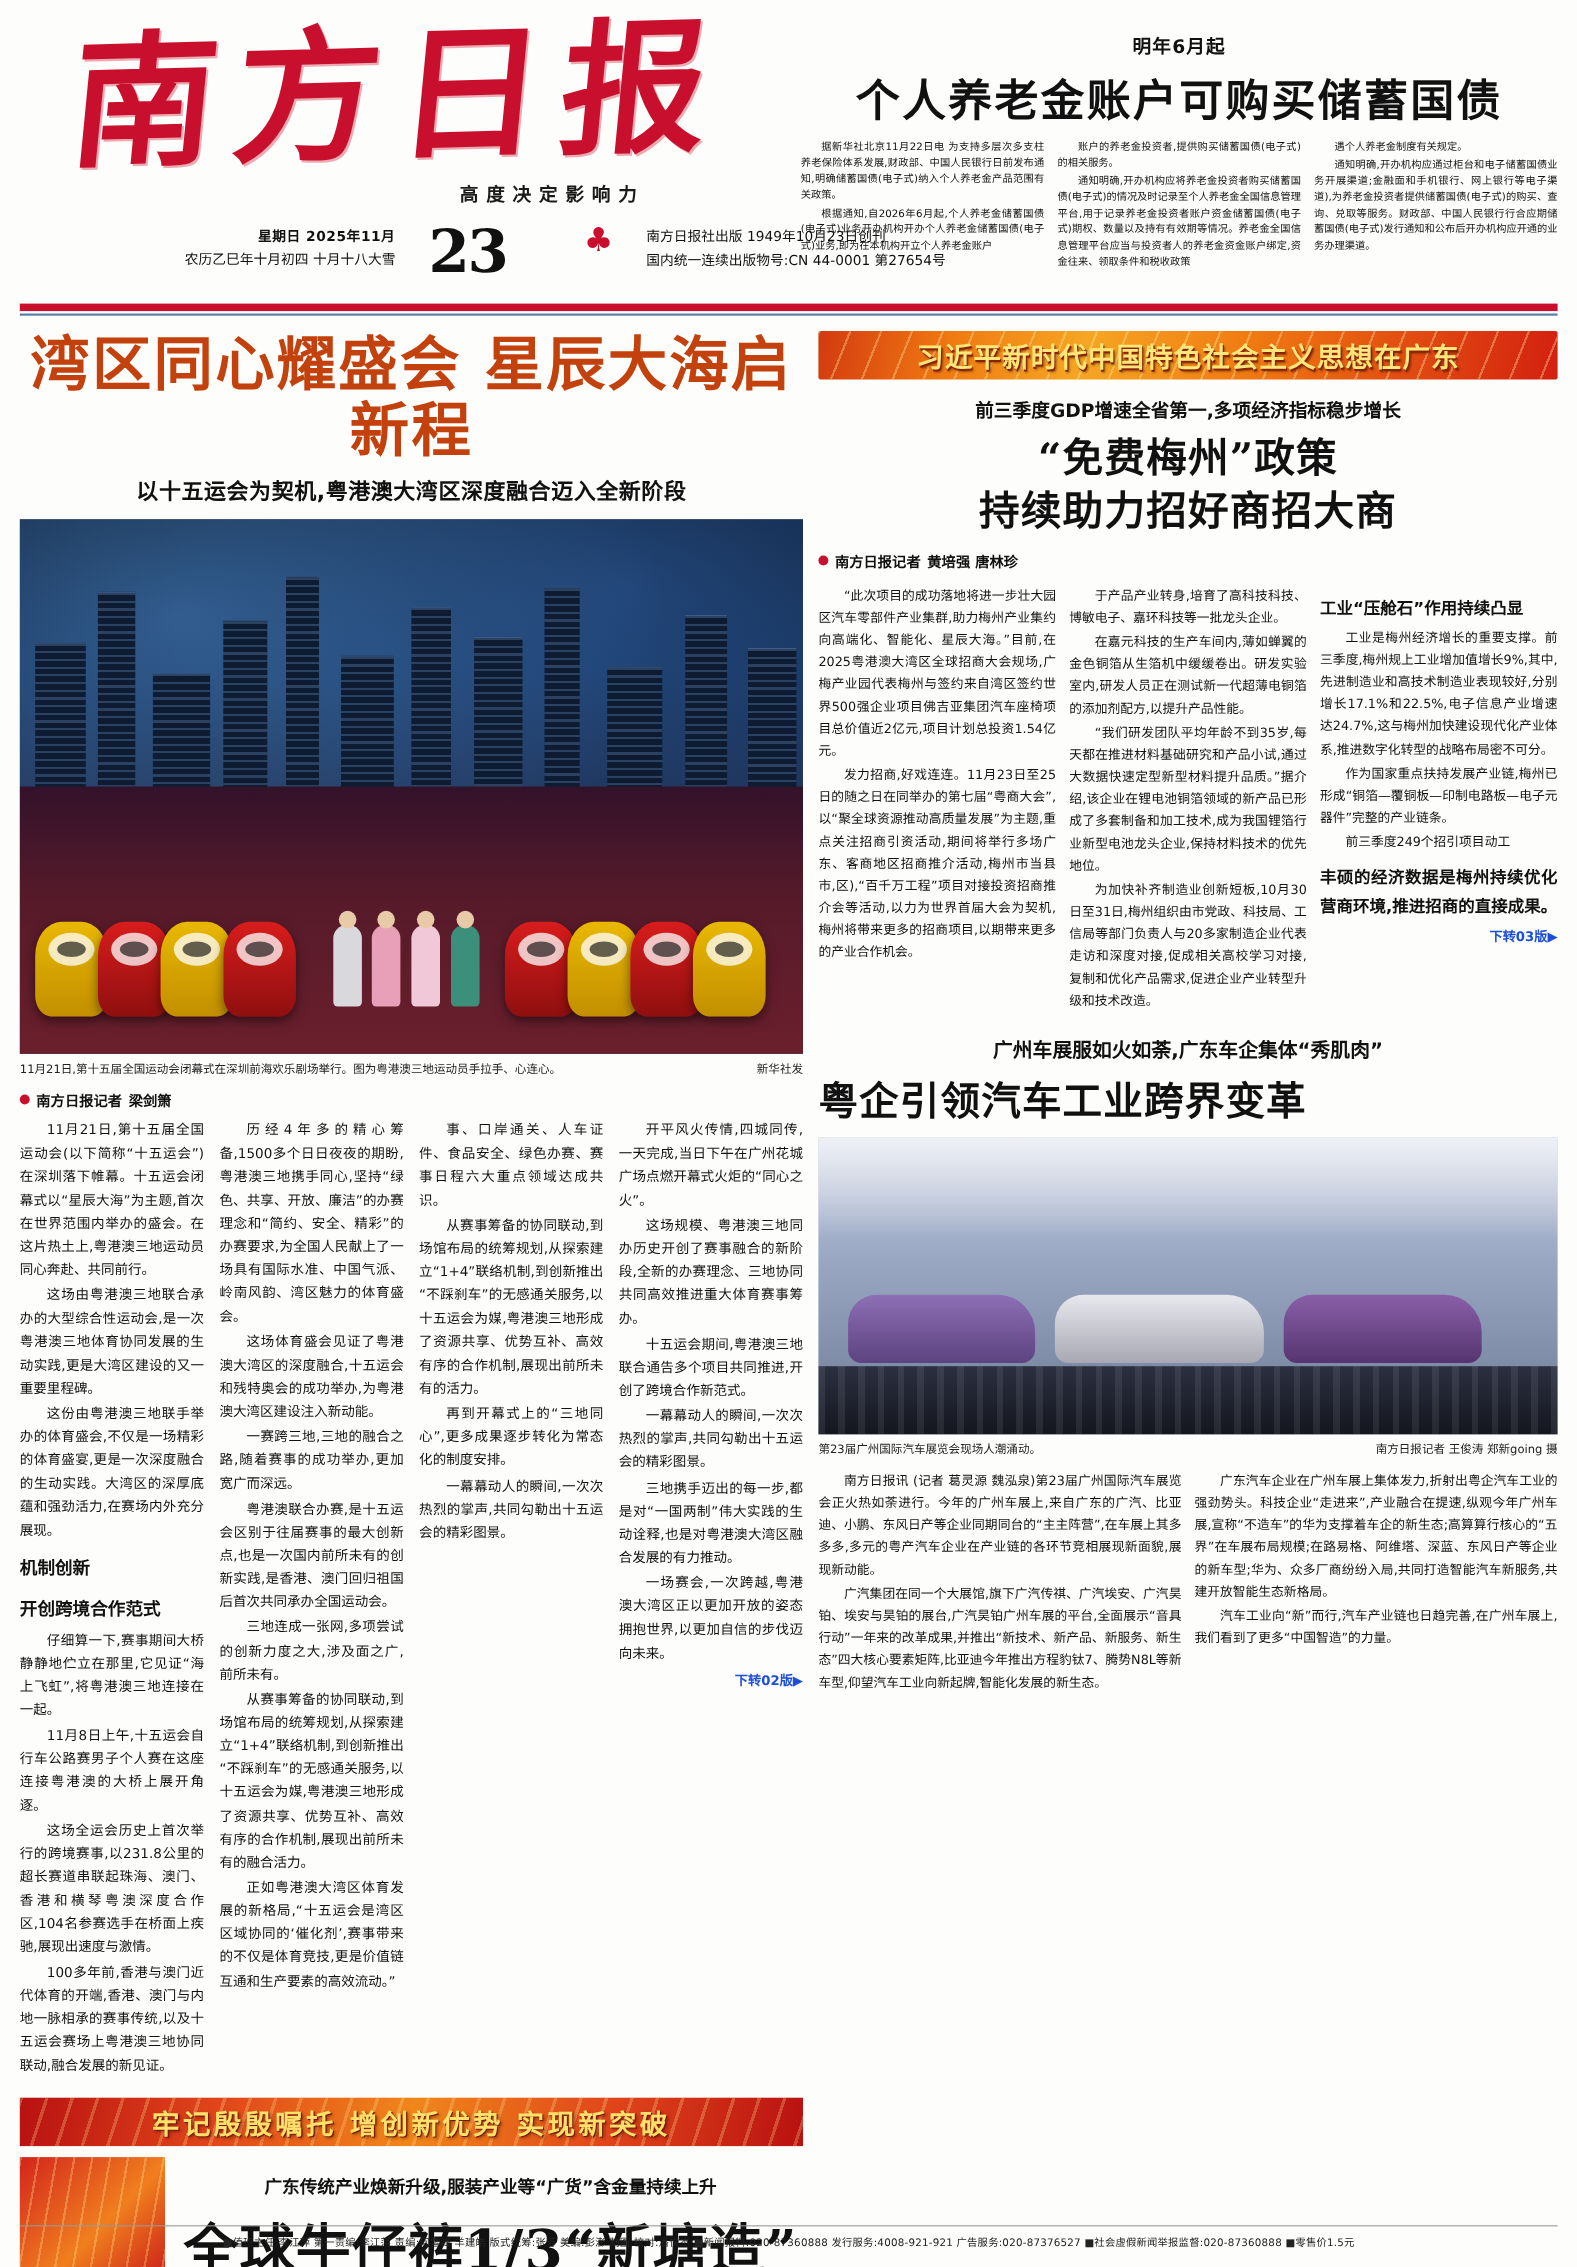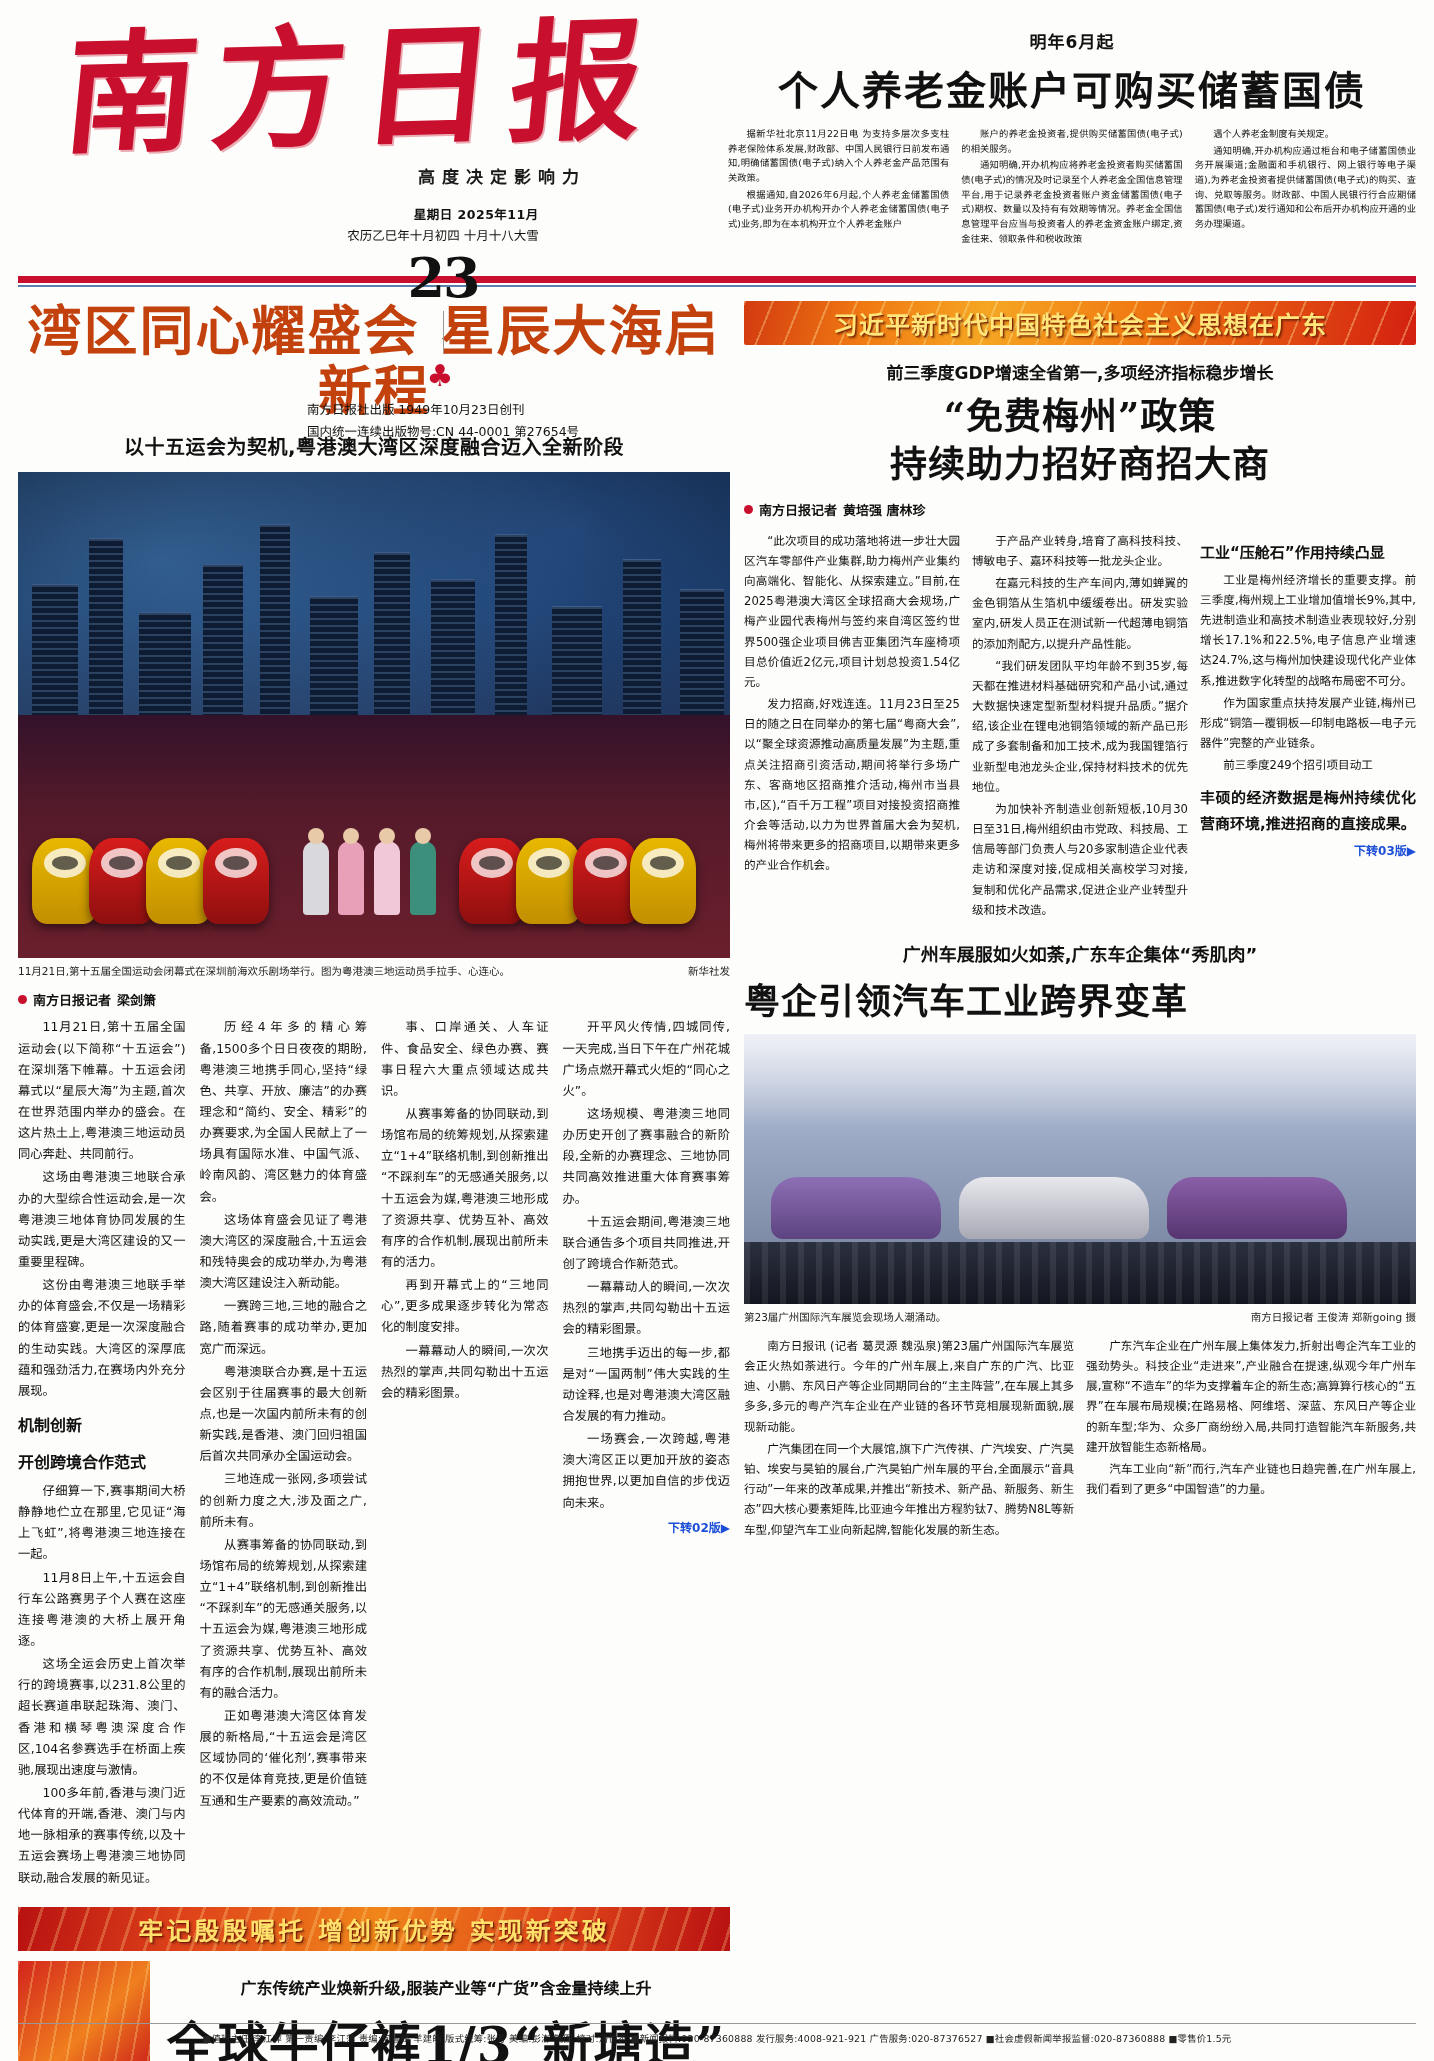--- a/index.html
+++ b/index.html
@@ -24,22 +24,22 @@
     letter-spacing:16px;line-height:1.05;
     transform:skewX(-7deg) rotate(-1.5deg);
     text-shadow:2px 2px 0 rgba(200,16,46,.35);
     white-space:nowrap;
   }
   .logo-tag{
     text-align:right;padding-right:132px;margin-top:6px;
     font-size:17px;letter-spacing:7px;color:#1a1a1a;font-weight:bold;
   }
   .pubinfo{
-    display:flex;align-items:center;gap:8px;
-    margin-top:16px;padding-left:150px;font-size:12.5px;color:#111;flex-direction:column;
+    display:flex;align-items:flex-start;gap:24px;
+    margin-top:16px;padding-left:150px;font-size:12.5px;color:#111;
   }
   .pub-date{line-height:1.7;text-align:right;white-space:nowrap;}
   .pub-date .l1{font-weight:bold;letter-spacing:.5px;}
   .pub-big{
     font-family:"DejaVu Serif","Liberation Serif",serif;
     font-size:54px;font-weight:bold;line-height:.9;margin:0 6px;letter-spacing:-2px;
   }
   .pub-sep{width:1px;height:42px;background:#999;margin:0 8px;}
   .flame{color:#c8102e;font-size:30px;line-height:1;margin-right:6px;font-weight:bold;}
   .pub-right{line-height:1.8;white-space:nowrap;}
@@ -317,21 +317,21 @@
       <div class="r-head">持续助力招好商招大商</div>
 
       <div class="byline">
         <span class="dot-red"></span>
         <span>南方日报记者</span>
         <span>黄培强  唐林珍</span>
       </div>
 
       <div class="r-cols">
         <div>
-          <p>“此次项目的成功落地将进一步壮大园区汽车零部件产业集群,助力梅州产业集约向高端化、智能化、从探索建立。”目前,在2025粤港澳大湾区全球招商大会规场,广梅产业园代表梅州与签约来自湾区签约世界500强企业项目佛吉亚集团汽车座椅项目总价值近2亿元,项目计划总投资1.54亿元。</p>
+          <p>“此次项目的成功落地将进一步壮大园区汽车零部件产业集群,助力梅州产业集约向高端化、智能化、星辰大海。”目前,在2025粤港澳大湾区全球招商大会规场,广梅产业园代表梅州与签约来自湾区签约世界500强企业项目佛吉亚集团汽车座椅项目总价值近2亿元,项目计划总投资1.54亿元。</p>
           <p>发力招商,好戏连连。11月23日至25日的随之日在同举办的第七届“粤商大会”,以“聚全球资源推动高质量发展”为主题,重点关注招商引资活动,期间将举行多场广东、客商地区招商推介活动,梅州市当县市,区),“百千万工程”项目对接投资招商推介会等活动,以力为世界首届大会为契机,梅州将带来更多的招商项目,以期带来更多的产业合作机会。</p>
         </div>
         <div>
           <p>于产品产业转身,培育了高科技科技、博敏电子、嘉环科技等一批龙头企业。</p>
           <p>在嘉元科技的生产车间内,薄如蝉翼的金色铜箔从生箔机中缓缓卷出。研发实验室内,研发人员正在测试新一代超薄电铜箔的添加剂配方,以提升产品性能。</p>
           <p>“我们研发团队平均年龄不到35岁,每天都在推进材料基础研究和产品小试,通过大数据快速定型新型材料提升品质。”据介绍,该企业在锂电池铜箔领域的新产品已形成了多套制备和加工技术,成为我国锂箔行业新型电池龙头企业,保持材料技术的优先地位。</p>
           <p>为加快补齐制造业创新短板,10月30日至31日,梅州组织由市党政、科技局、工信局等部门负责人与20多家制造企业代表走访和深度对接,促成相关高校学习对接,复制和优化产品需求,促进企业产业转型升级和技术改造。</p>
         </div>
         <div>
           <p class="r-sub">工业“压舱石”作用持续凸显</p>

